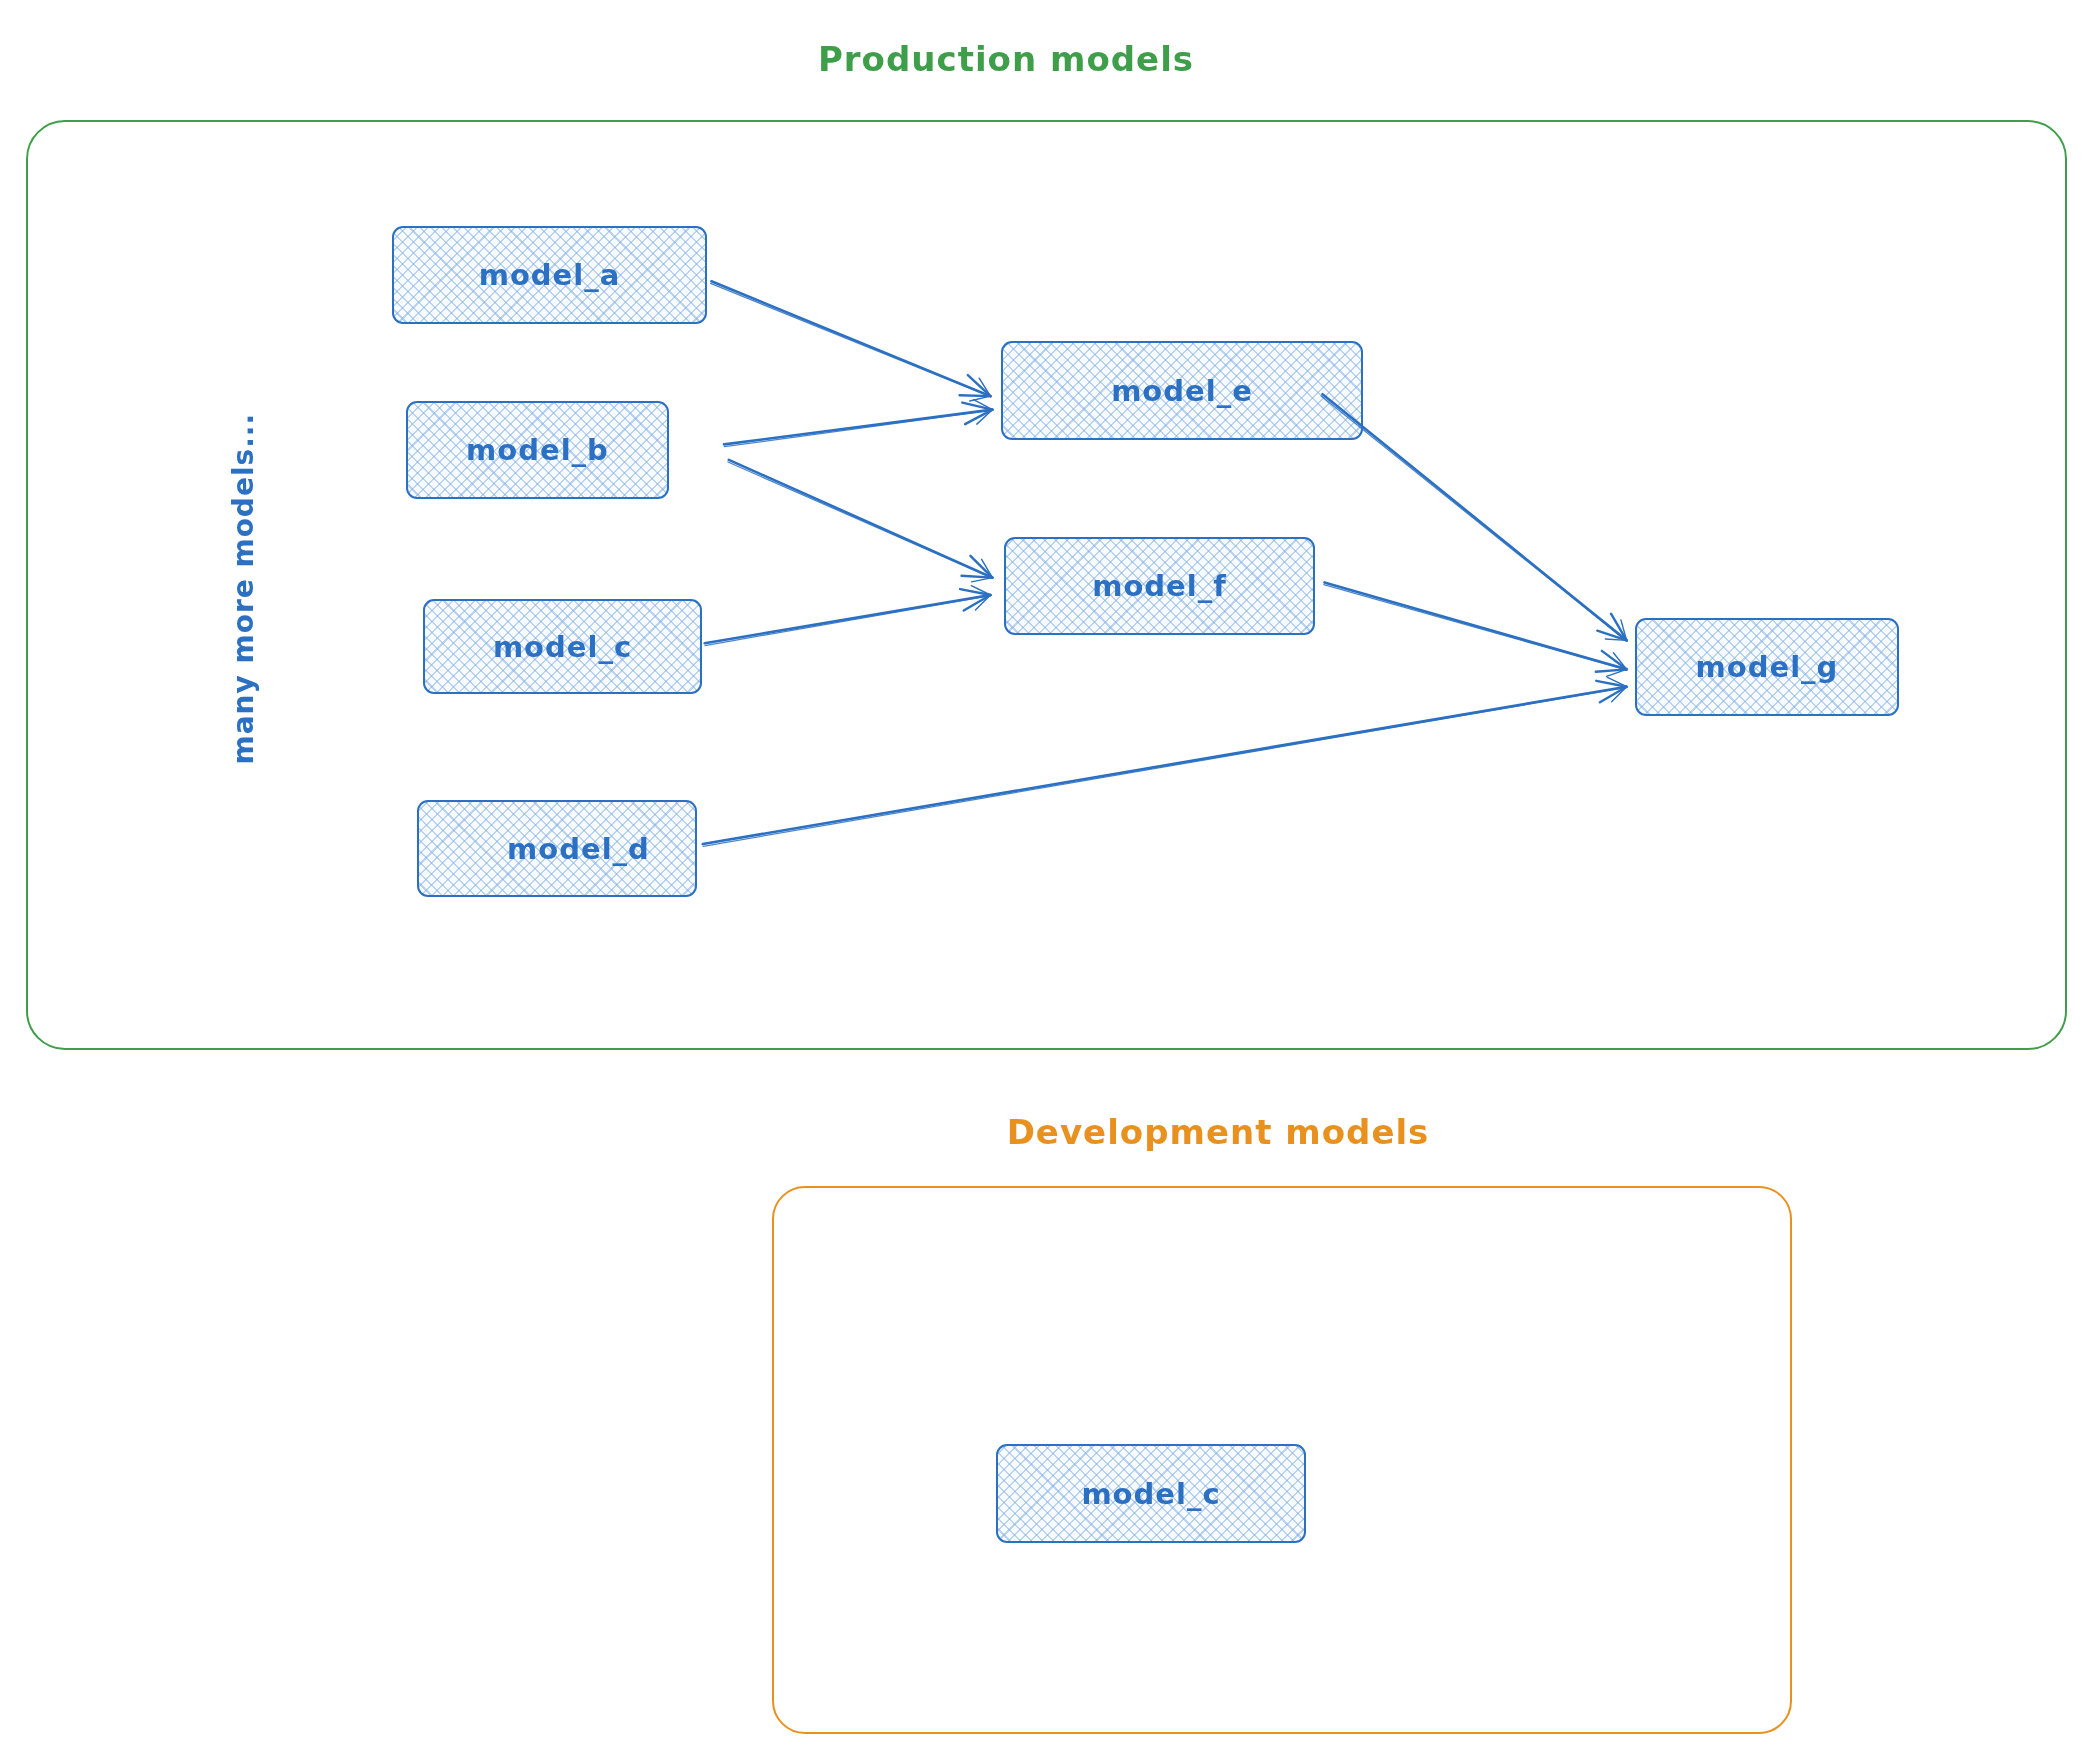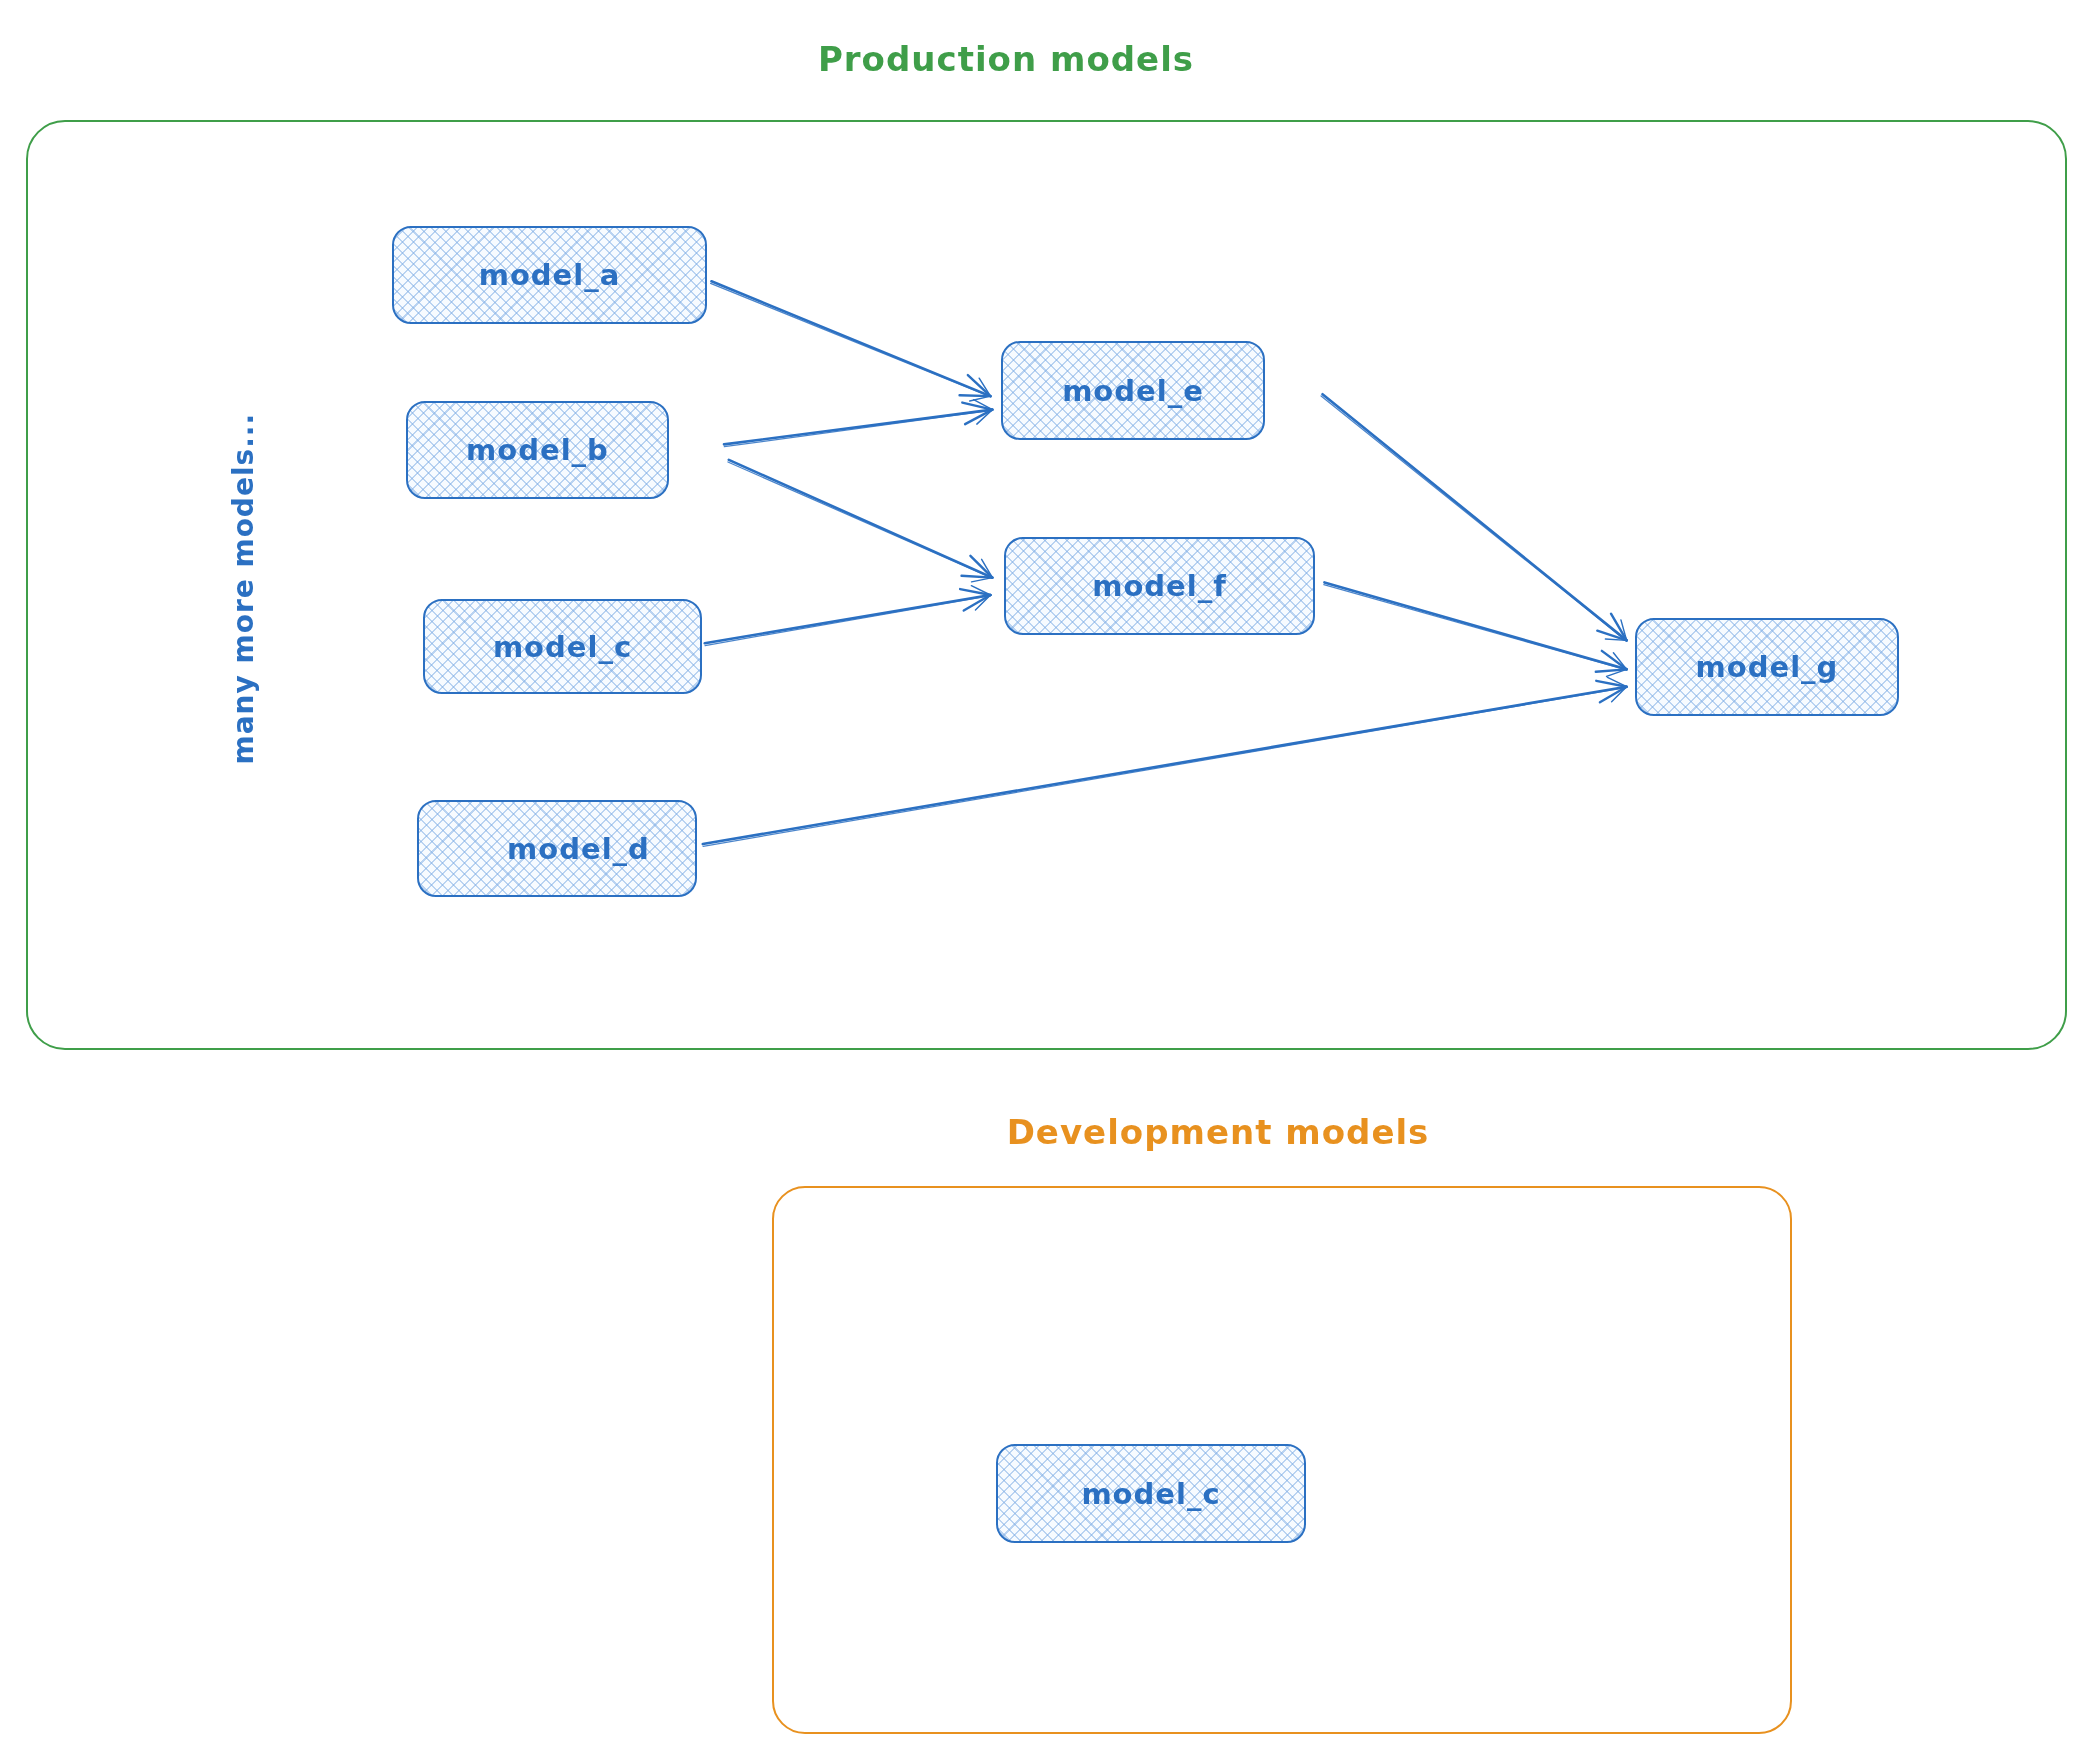--- a/index.html
+++ b/index.html
@@ -42,38 +42,38 @@
     text-align:center;line-height:31px;
     font-size:28px;font-weight:600;letter-spacing:1px;
     color:var(--blue,#2b70c2);
     transform:rotate(-90deg);
     white-space:nowrap;
   }
   
   .node{
     position:absolute;
     border:2.4px solid var(--blue,#2b70c2);
-    border-radius:19px;
+    border-radius:11px;
     display:flex;align-items:center;justify-content:center;
     background:
       repeating-linear-gradient(45deg,  rgba(125,172,228,.50) 0 1.5px, transparent 1.5px 7.7px),
       repeating-linear-gradient(-45deg, rgba(125,172,228,.50) 0 1.5px, transparent 1.5px 7.7px),
       #f7fbff;
     box-sizing:border-box;
   }
   .node-label{
     font-size:29px;font-weight:600;letter-spacing:1px;
     color:var(--blue,#2b70c2);
     white-space:nowrap;
   }
   .n-a{left:392px;top:218px;width:315px;height:98px;}
   .n-b{left:406px;top:393px;width:263px;height:98px;}
   .n-c{left:423px;top:591px;width:279px;height:95px;}
   .n-d{left:417px;top:792px;width:280px;height:97px;padding-left:43px;}
-  .n-e{left:1001px;top:333px;width:264px;height:99px;}
+  .n-e{left:1001px;top:333px;width:362px;height:99px;}
   .n-f{left:1004px;top:529px;width:311px;height:98px;text-align:center;}
   .n-g{left:1635px;top:610px;width:264px;height:98px;}
   .n-c-dev{left:996px;top:1436px;width:310px;height:99px;}
   
   #edges{
     position:absolute;left:0;top:0;width:2089px;height:1759px;
     pointer-events:none;
   }
 </style>
 </head>

